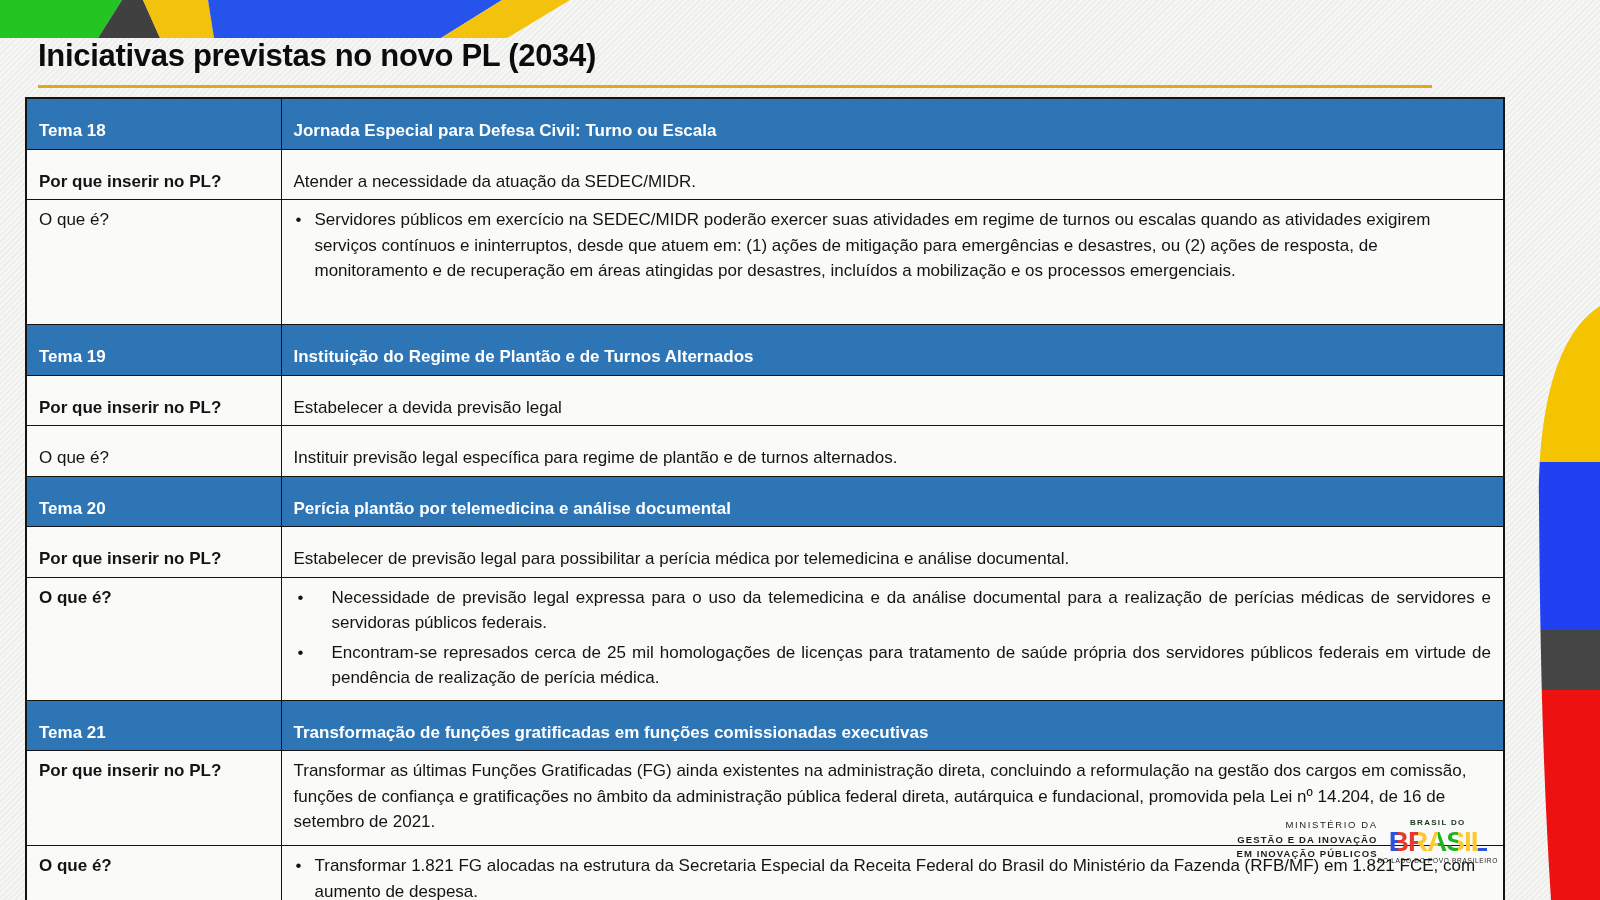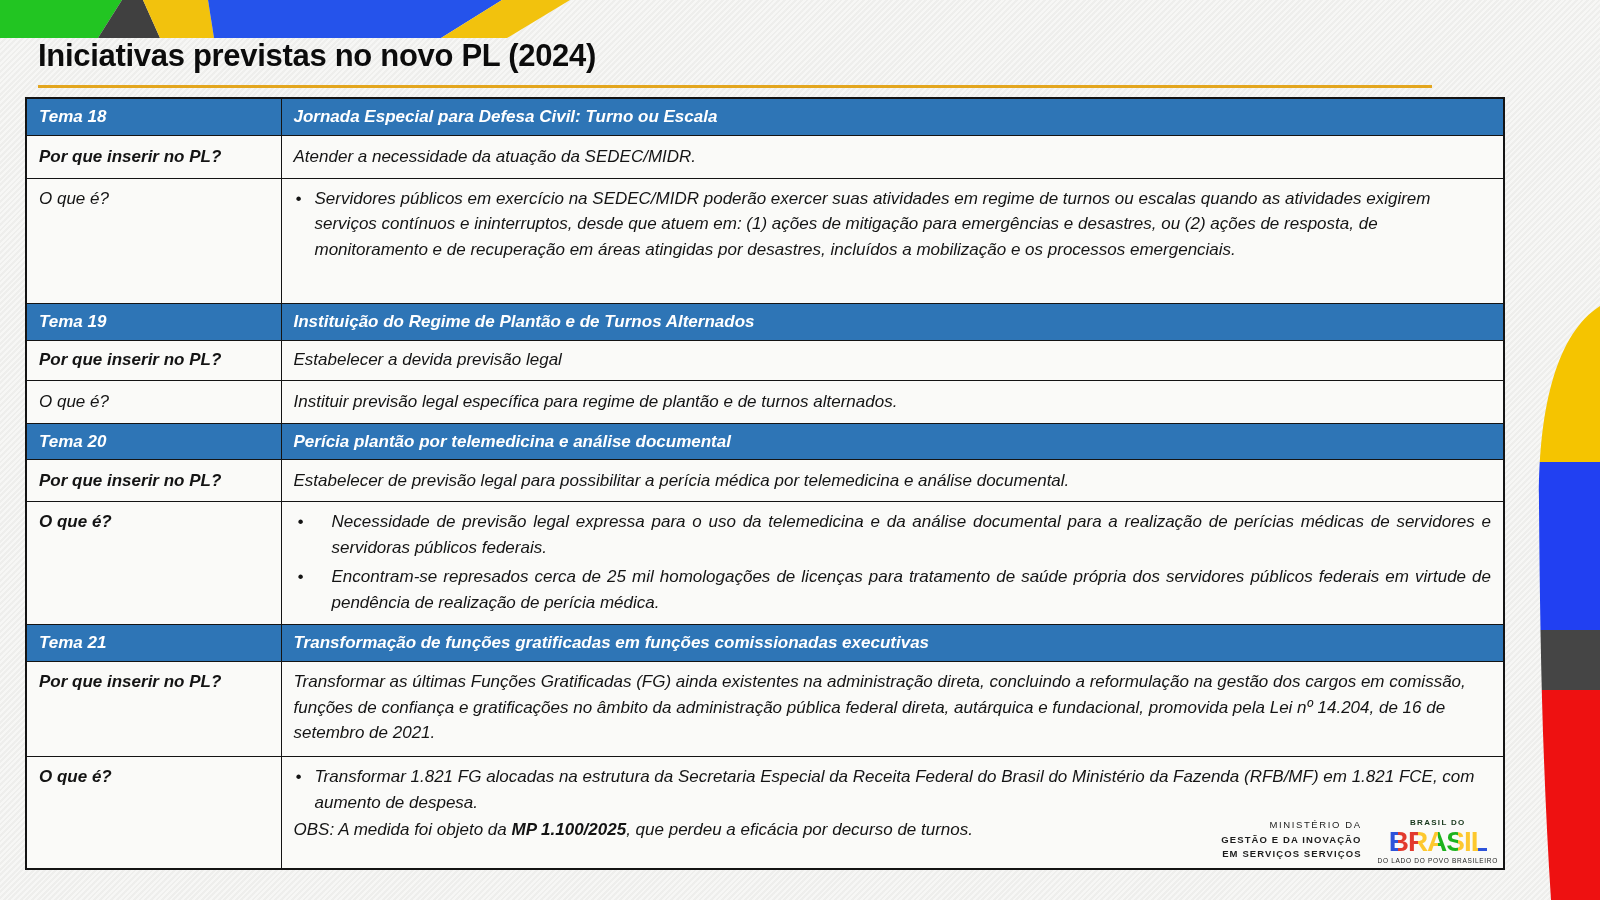--- a/index.html
+++ b/index.html
@@ -28,24 +28,23 @@
   
   table.pl{
     position:absolute;left:25px;top:97px;width:1478px;
     border-collapse:collapse;table-layout:fixed;
     border:2px solid #141414;
   }
   table.pl td, table.pl th{
     border:1.6px solid #141414;
     background:#fafaf8;
     font-size:17px;line-height:1.5;color:#141414;
-    padding:5px 12px 5px 12px;
+    padding:19px 12px 5px 12px;
     vertical-align:middle;text-align:left;
     overflow:hidden;
-    font-style:italic;
   }
   tr.theme th{
     background:#2E75B6;color:#ffffff;font-weight:700;
   }
   td.lbl{font-weight:700;}
   td.lbl-reg{font-weight:400;}
   tr.what td{vertical-align:top;padding-top:7px;}
   .h36{height:36px}.h43{height:43px}.h125{height:125px}
   .h37{height:37px}.h40{height:40px}.h38{height:32px}
   .h42{height:42px}.h123{height:123px}.h95{height:95px}.h112{height:112px}
@@ -55,21 +54,21 @@
   .bullet-wide::before{content:"\2022";position:absolute;left:4px;}
   .bullet-wide + .bullet-wide{margin-top:4px;}
   .text-just{text-align:justify;}
   .obs-line{margin-top:2px;}
   .obs-bold{font-weight:700;}
   
   .right-band{position:absolute;right:0;top:300px;}
   
   .footer{
     position:absolute;right:102px;bottom:36px;
-    display:flex;align-items:flex-end;gap:16px;z-index:5;
+    display:flex;align-items:flex-end;z-index:5;
   }
   .ministry{text-align:right;color:#1c1c1c;line-height:1.5;padding-bottom:3px;}
   .ministry .m1{font-size:9.5px;letter-spacing:1.6px;font-weight:400;}
   .ministry .m2,.ministry .m3{font-size:9.5px;letter-spacing:1.1px;font-weight:700;}
   .gov{ text-align:center;line-height:1;}
   .gov .g-top{font-size:8px;font-weight:700;letter-spacing:1.3px;color:#15351a;margin-bottom:1px;}
   .gov .g-word{
     font-size:28px;font-weight:800;letter-spacing:-1px;
     background:linear-gradient(90deg,
       #2d53da 0 17%, #e23a2e 17% 33%, #fdc82e 33% 50%,
@@ -84,21 +83,21 @@
 <div class="slide">
 
   <svg class="banner" width="580" height="38" viewBox="0 0 580 38" aria-hidden="true">
     <polygon points="0,0 122,0 98,38 0,38" fill="#22C522"></polygon>
     <polygon points="122,0 143,0 160,38 98,38" fill="#404040"></polygon>
     <polygon points="143,0 208,0 214,38 160,38" fill="#F2C20D"></polygon>
     <polygon points="208,0 502,0 441,38 214,38" fill="#2553EB"></polygon>
     <polygon points="502,0 570,0 507,38 441,38" fill="#F2C20D"></polygon>
   </svg>
 
-  <div class="title">Iniciativas previstas no novo PL (2024)</div>
+  <div class="title">Iniciativas previstas no novo PL (2034)</div>
   <div class="title-rule"></div>
 
   <table class="pl">
     <colgroup>
         <col style="width:255px">
         <col style="width:1223px">
       </colgroup>
 
     <tbody>
         <tr class="theme h36">
@@ -174,21 +173,21 @@
       <rect x="0" y="162" width="78" height="168" fill="#2140F2"></rect>
       <rect x="0" y="330" width="78" height="60" fill="#454545"></rect>
       <rect x="0" y="390" width="78" height="210" fill="#EE1111"></rect>
     </g>
   </svg>
 
   <div class="footer">
     <div class="ministry">
       <div class="m1">MINISTÉRIO DA</div>
       <div class="m2">GESTÃO E DA INOVAÇÃO</div>
-      <div class="m3">EM SERVIÇOS SERVIÇOS</div>
+      <div class="m3">EM INOVAÇÃO PÚBLICOS</div>
     </div>
     <div class="gov">
       <div class="g-top">BRASIL DO</div>
       <div class="g-word">BRASIL</div>
       <div class="g-bottom">DO LADO DO POVO BRASILEIRO</div>
     </div>
   </div>
 
 </div>
 

